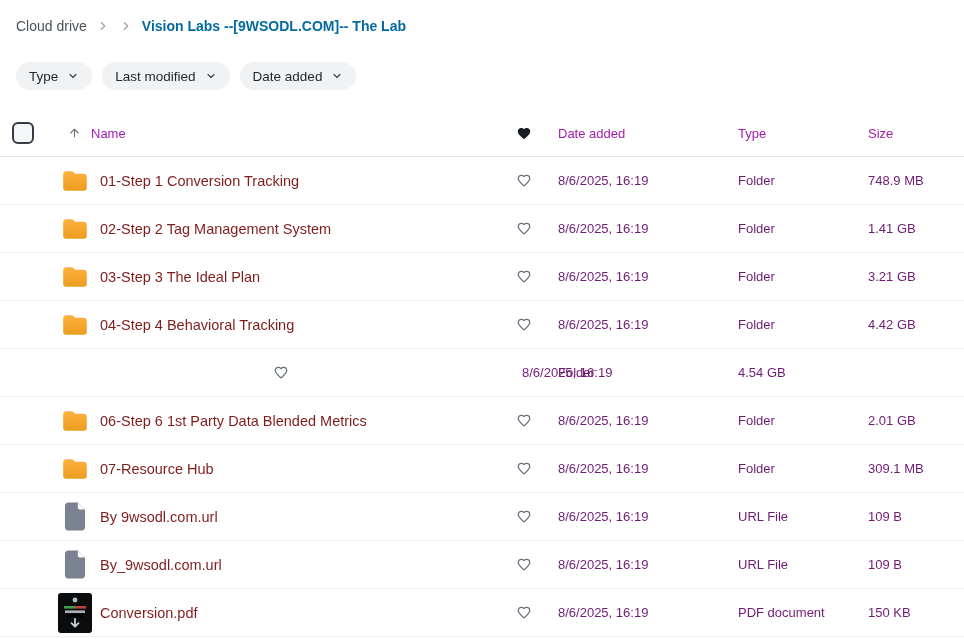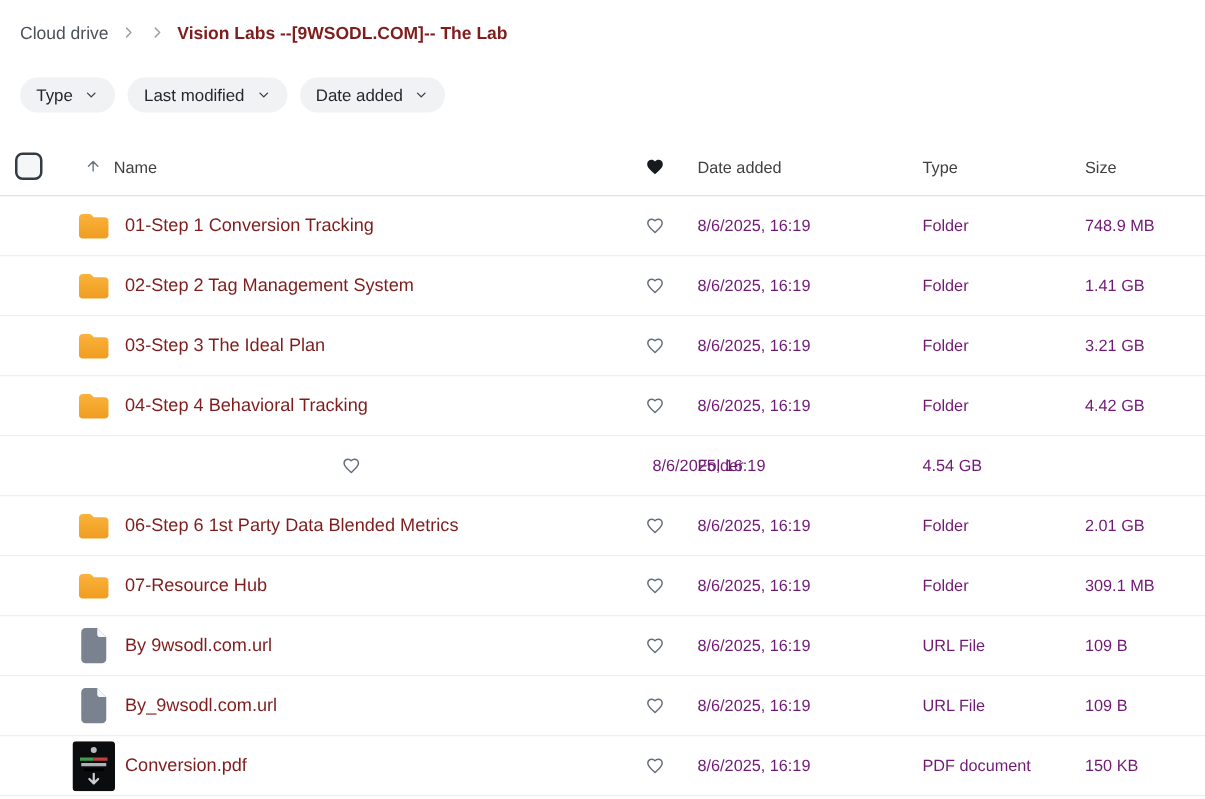--- a/index.html
+++ b/index.html
@@ -4,34 +4,34 @@
 <style>
   * { margin:0; padding:0; box-sizing:border-box; }
   html,body { background:#fff; }
   body { font-family:"Liberation Sans", sans-serif; }
   .page { position:relative; width:964px; height:639px; background:#fff; overflow:hidden; }
 
   
   .breadcrumb { display:flex; align-items:center; gap:9px; padding:16px 16px 0 16px;
                 font-size:14px; color:#4A5159; white-space:nowrap; line-height:20px; }
   .crumb { cursor:pointer; }
-  .crumb.bold { font-weight:700; color:#7f1d1d; }
+  .crumb.bold { font-weight:700; color:#0369a1; }
   .crumb-sep { display:flex; align-items:center; color:#9AA1AA; }
 
   
   .filter-bar { display:flex; gap:10px; margin:26px 16px 0 16px; }
   .chip { display:inline-flex; align-items:center; gap:9px; height:28px; padding:0 13px;
           background:#F1F2F4; border-radius:14px; font-size:13.5px; color:#23282E; cursor:pointer; }
   .chip svg { display:block; }
 
   
   .grid { display:grid; grid-template-columns:44px 450px 36px 180px 130px 100px;
           align-items:center; padding:0 12px; }
   .thead { margin-top:20px; height:47px; border-bottom:1px solid #DFE2E6;
-           font-size:13px; color:#404040; }
+           font-size:13px; color:#a21caf; }
   .th-name { display:flex; align-items:center; gap:10px; padding-left:12px; }
   .checkbox { width:22px; height:22px; border:2px solid #343B44; border-radius:6px;
               background:#F5F6F7; cursor:pointer; }
   .heart-cell { display:flex; justify-content:center; }
   .pad-cell { padding-left:16px; }
 
   .row { height:48px; border-bottom:1px solid #EDEFF2; cursor:pointer; }
   .name-cell { display:flex; align-items:center; min-width:0; }
   .icon-box { width:38px; display:flex; justify-content:center; align-items:center; flex:none; }
   .file-name { margin-left:6px; font-size:14.5px; color:#7f1d1d; white-space:nowrap;

